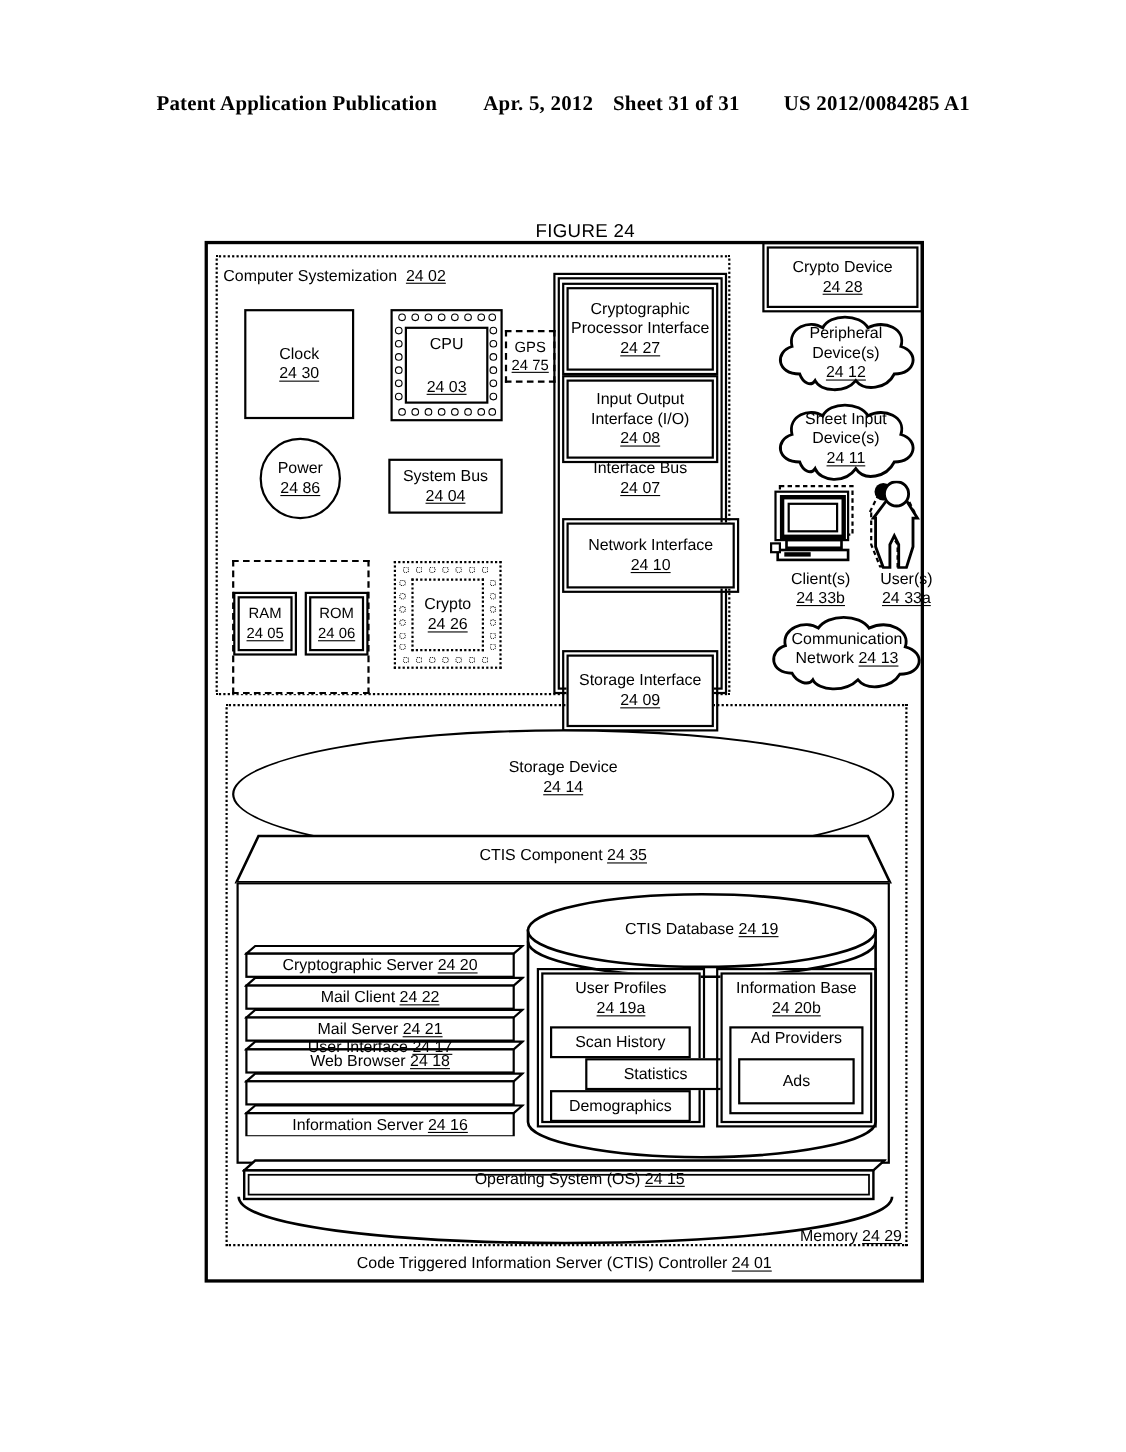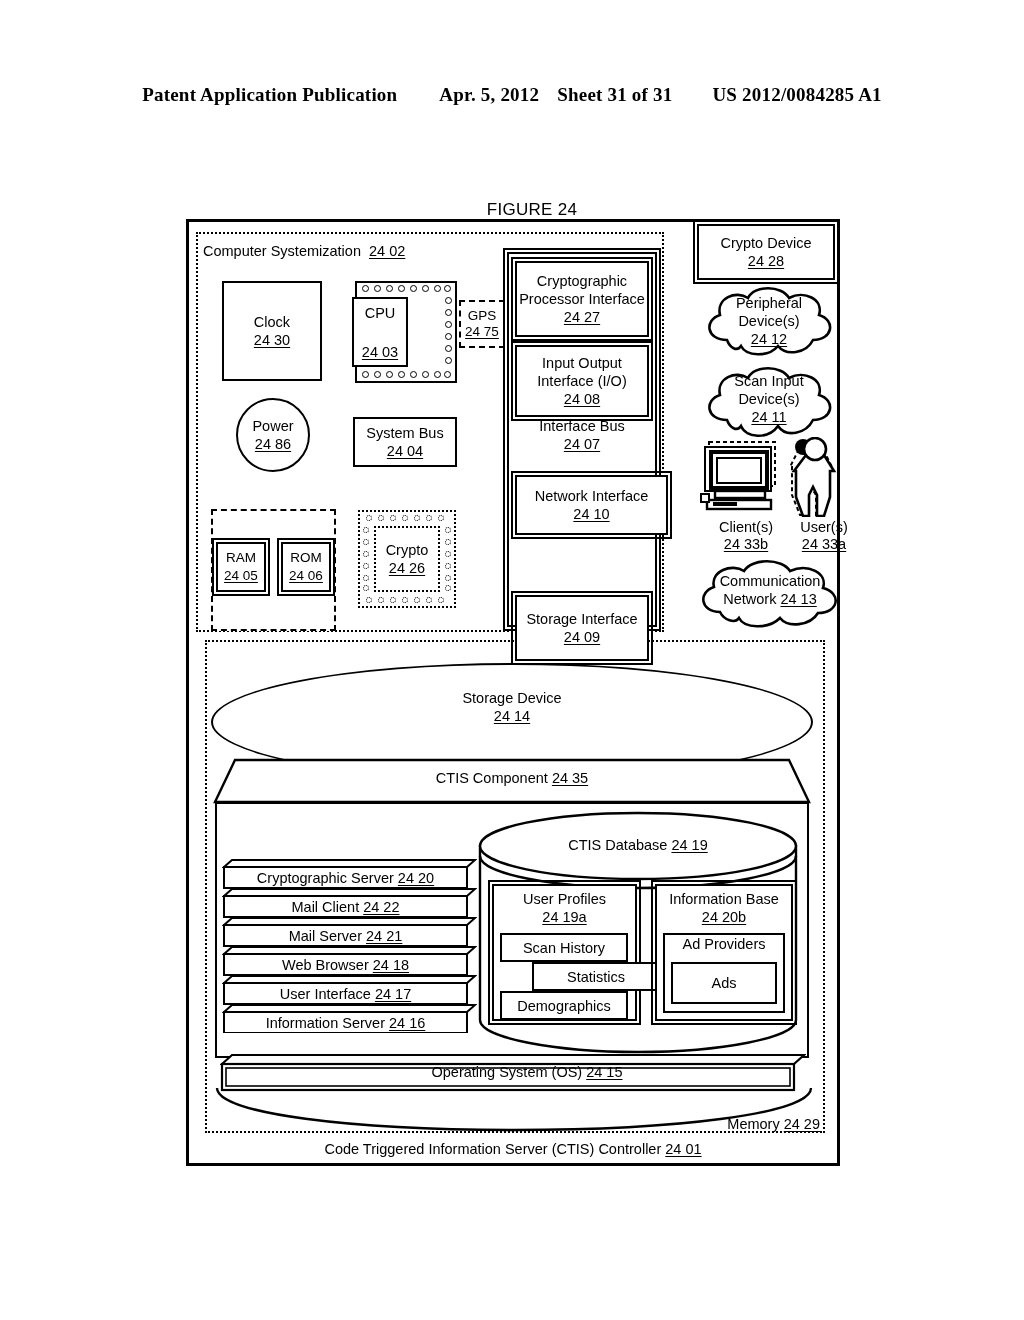--- a/index.html
+++ b/index.html
@@ -190,21 +190,21 @@
     <span class="pin" style="left:4px;top:52px;"></span>
   <span class="pin" style="left:4px;top:64px;"></span>
     <span class="pin" style="left:4px;top:76px;"></span>
   <span class="pin" style="left:90px;top:16px;"></span>
     <span class="pin" style="left:90px;top:28px;"></span>
   <span class="pin" style="left:90px;top:40px;"></span>
     <span class="pin" style="left:90px;top:52px;"></span>
   <span class="pin" style="left:90px;top:64px;"></span>
     <span class="pin" style="left:90px;top:76px;"></span>
 </div>
-<div class="box solid1 ctr" style="left:352px;top:297px;width:56px;height:70px;gap:21px;">
+<div class="box solid1 ctr" style="left:368px;top:297px;width:76px;height:70px;gap:21px;">
   <span>CPU</span>
   <span class="num">24 03</span>
 </div>
 
 <div class="box dashedbox ctr" style="left:459px;top:300px;width:46px;height:48px;font-size:13.5px;line-height:16px;">
   <span>GPS</span>
   <span class="num">24 75</span>
 </div>
 
 <div class="box solid1 ctr" style="left:236px;top:398px;width:74px;height:74px;border-radius:50%;">
@@ -310,21 +310,21 @@
 
 <div class="cloud" style="left:694px;top:362px;">
   <svg width="150" height="80" viewBox="0 0 150 80">
     <path d="M33,58 C12,58 10,38 26,33 C22,16 42,8 54,16 C60,3 88,3 95,16
              C110,8 130,17 125,33 C142,38 139,58 119,58
              C112,72 92,76 84,64 C74,78 52,76 47,64
              C43,70 36,66 33,58 Z" fill="#fff" stroke="#000" stroke-width="2.6"></path>
   </svg>
 </div>
 <div class="cloudtxt" style="left:694px;top:366px;width:150px;height:66px;">
-  <span>Scan Input</span>
+  <span>Sheet Input</span>
   <span>Device(s)</span>
   <span class="num">24 11</span>
 </div>
 
 <div class="cloud" style="left:699px;top:440px;">
   <svg width="88" height="76" viewBox="0 0 88 76">
     <rect x="10" y="2" width="66" height="44" fill="#fff" stroke="#000" stroke-width="2" stroke-dasharray="4 3"></rect>
     <rect x="6" y="7" width="66" height="44" fill="#fff" stroke="#000" stroke-width="2"></rect>
     <rect x="12" y="12" width="56" height="36" fill="#fff" stroke="#000" stroke-width="4"></rect>
     <rect x="18" y="18" width="44" height="25" fill="#fff" stroke="#000" stroke-width="2"></rect>
@@ -454,21 +454,21 @@
   <span class="num">24 22</span>
 </div>
 <div class="lbl" style="left:224px;top:928px;width:243px;">
   <span>Mail Server</span>
   <span class="num">24 21</span>
 </div>
 <div class="lbl" style="left:224px;top:957px;width:243px;">
   <span>Web Browser</span>
   <span class="num">24 18</span>
 </div>
-<div class="lbl" style="left:224px;top:986px;width:243px;">
+<div class="lbl" style="left:224px;top:944px;width:243px;">
   <span>User Interface</span>
   <span class="num">24 17</span>
 </div>
 <div class="lbl" style="left:224px;top:1015px;width:243px;">
   <span>Information Server</span>
   <span class="num">24 16</span>
 </div>
 
 <div class="plate" style="left:220px;top:1052px;">
   <svg width="586" height="40" viewBox="0 0 586 40">

